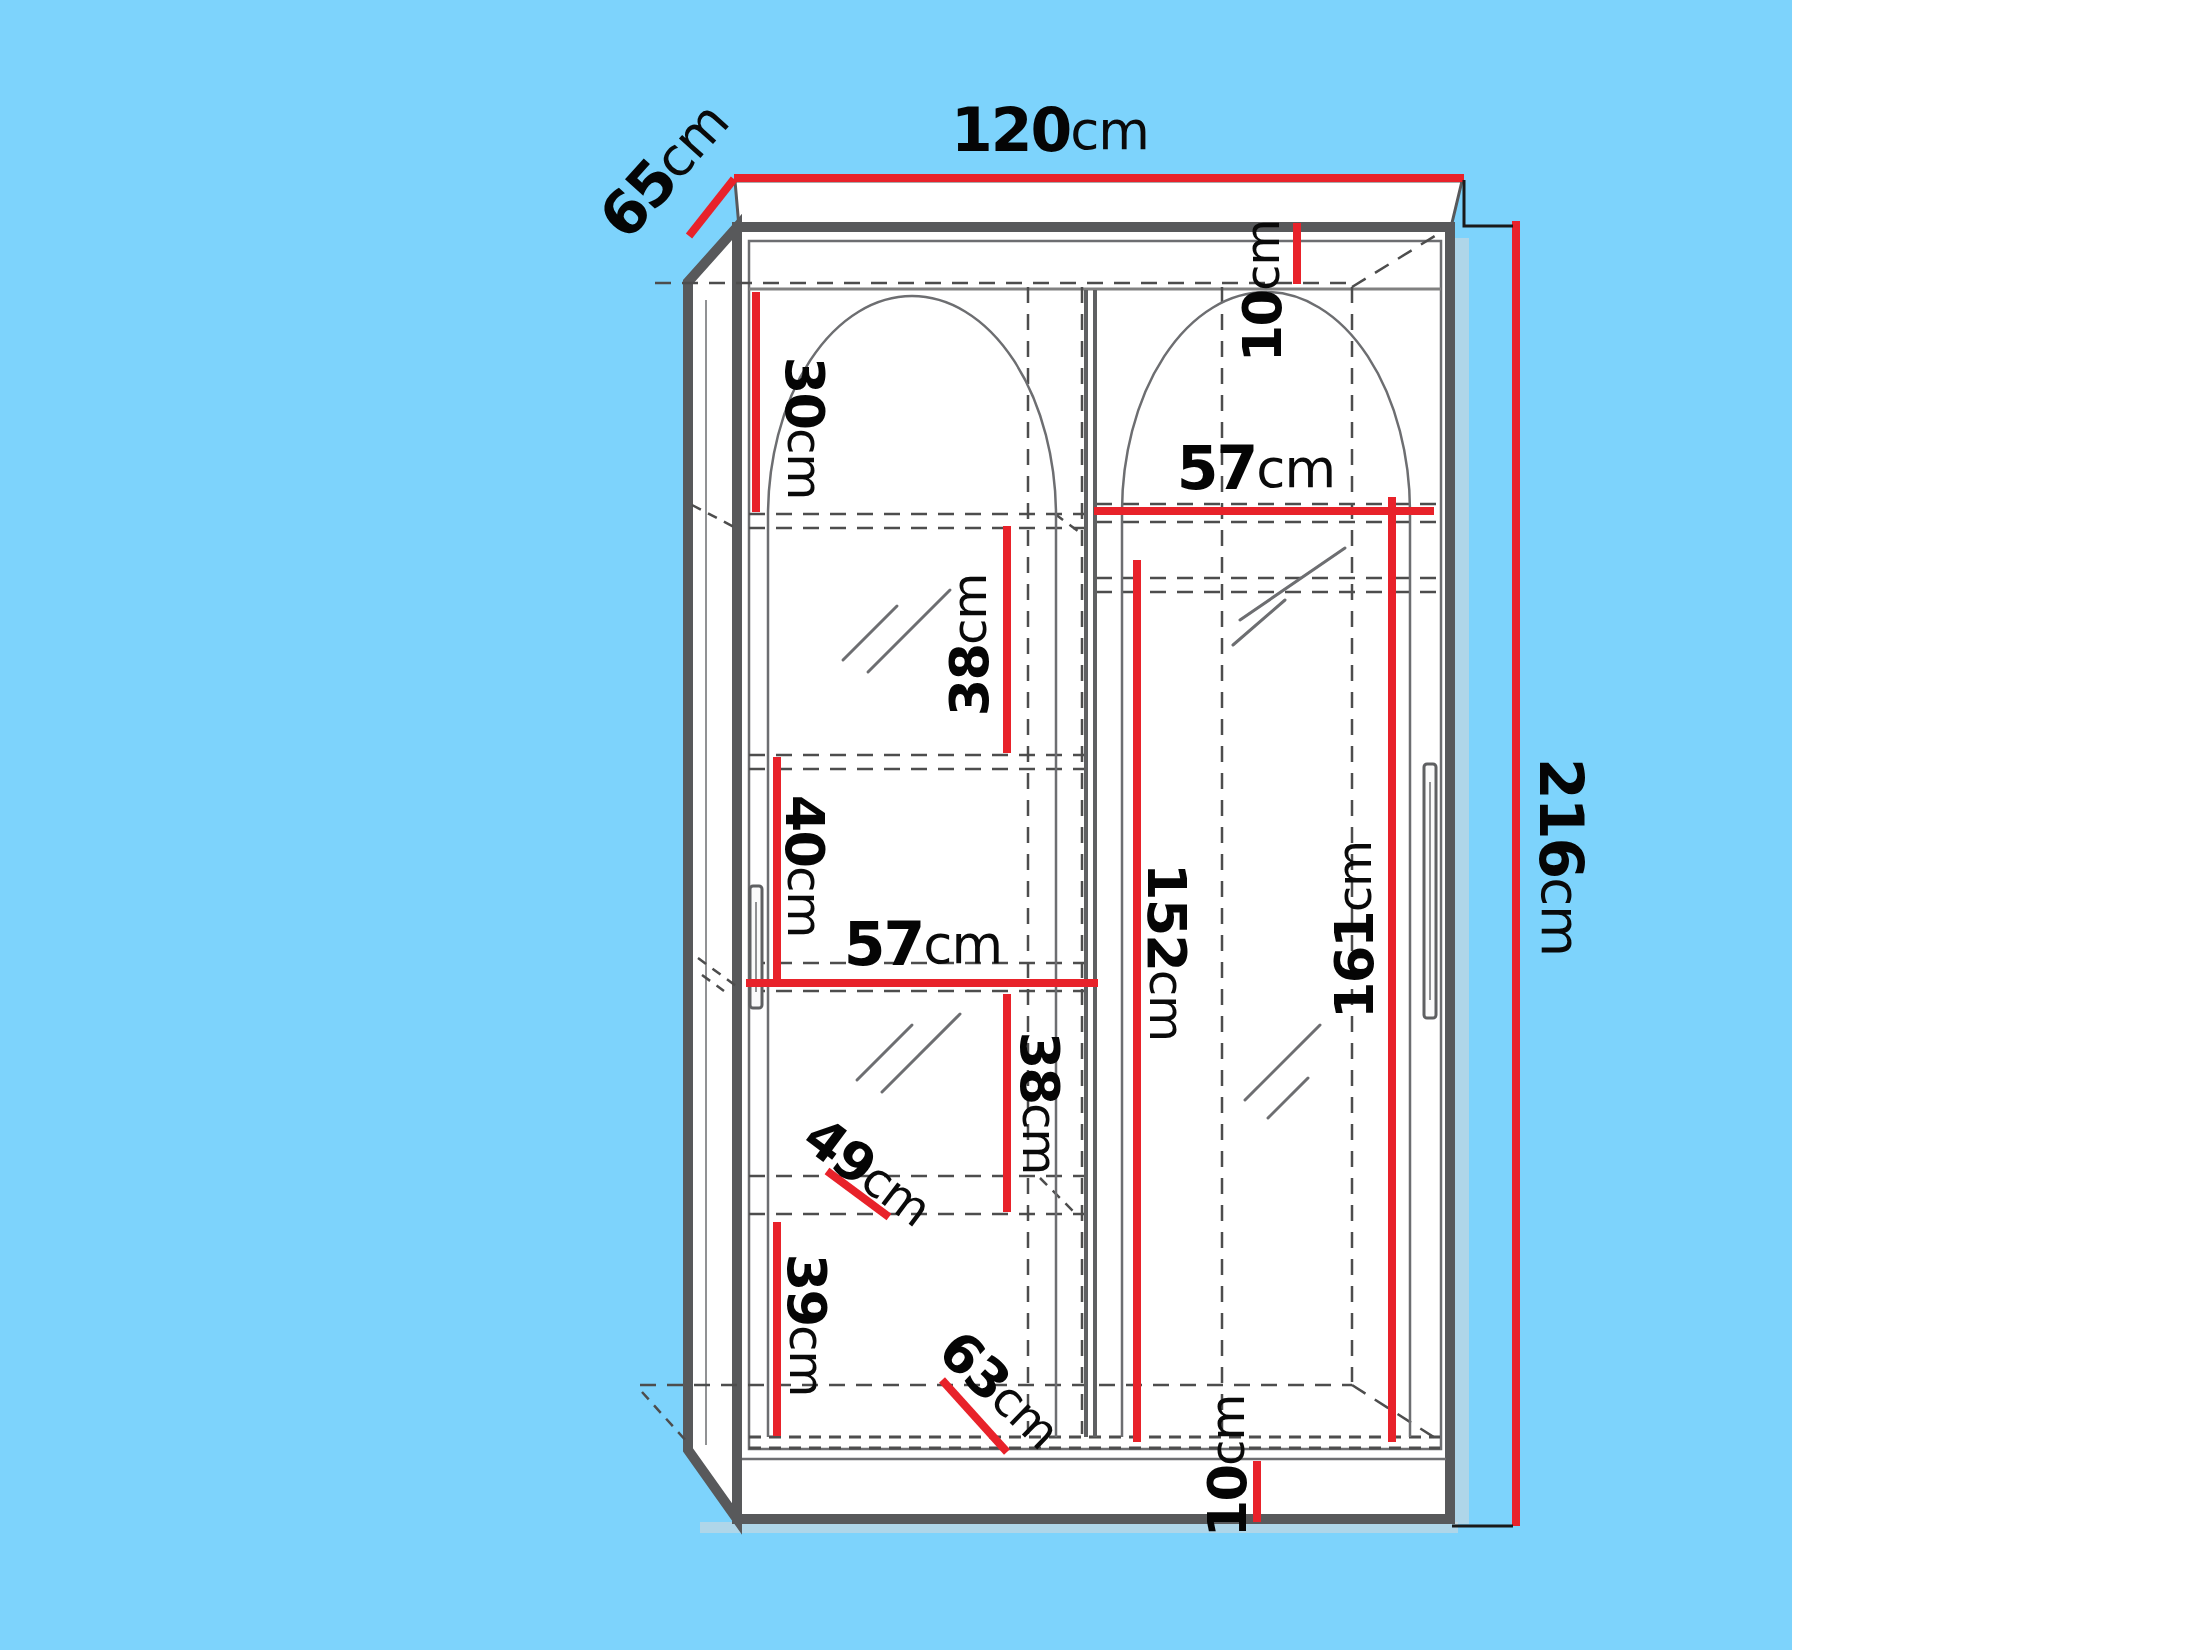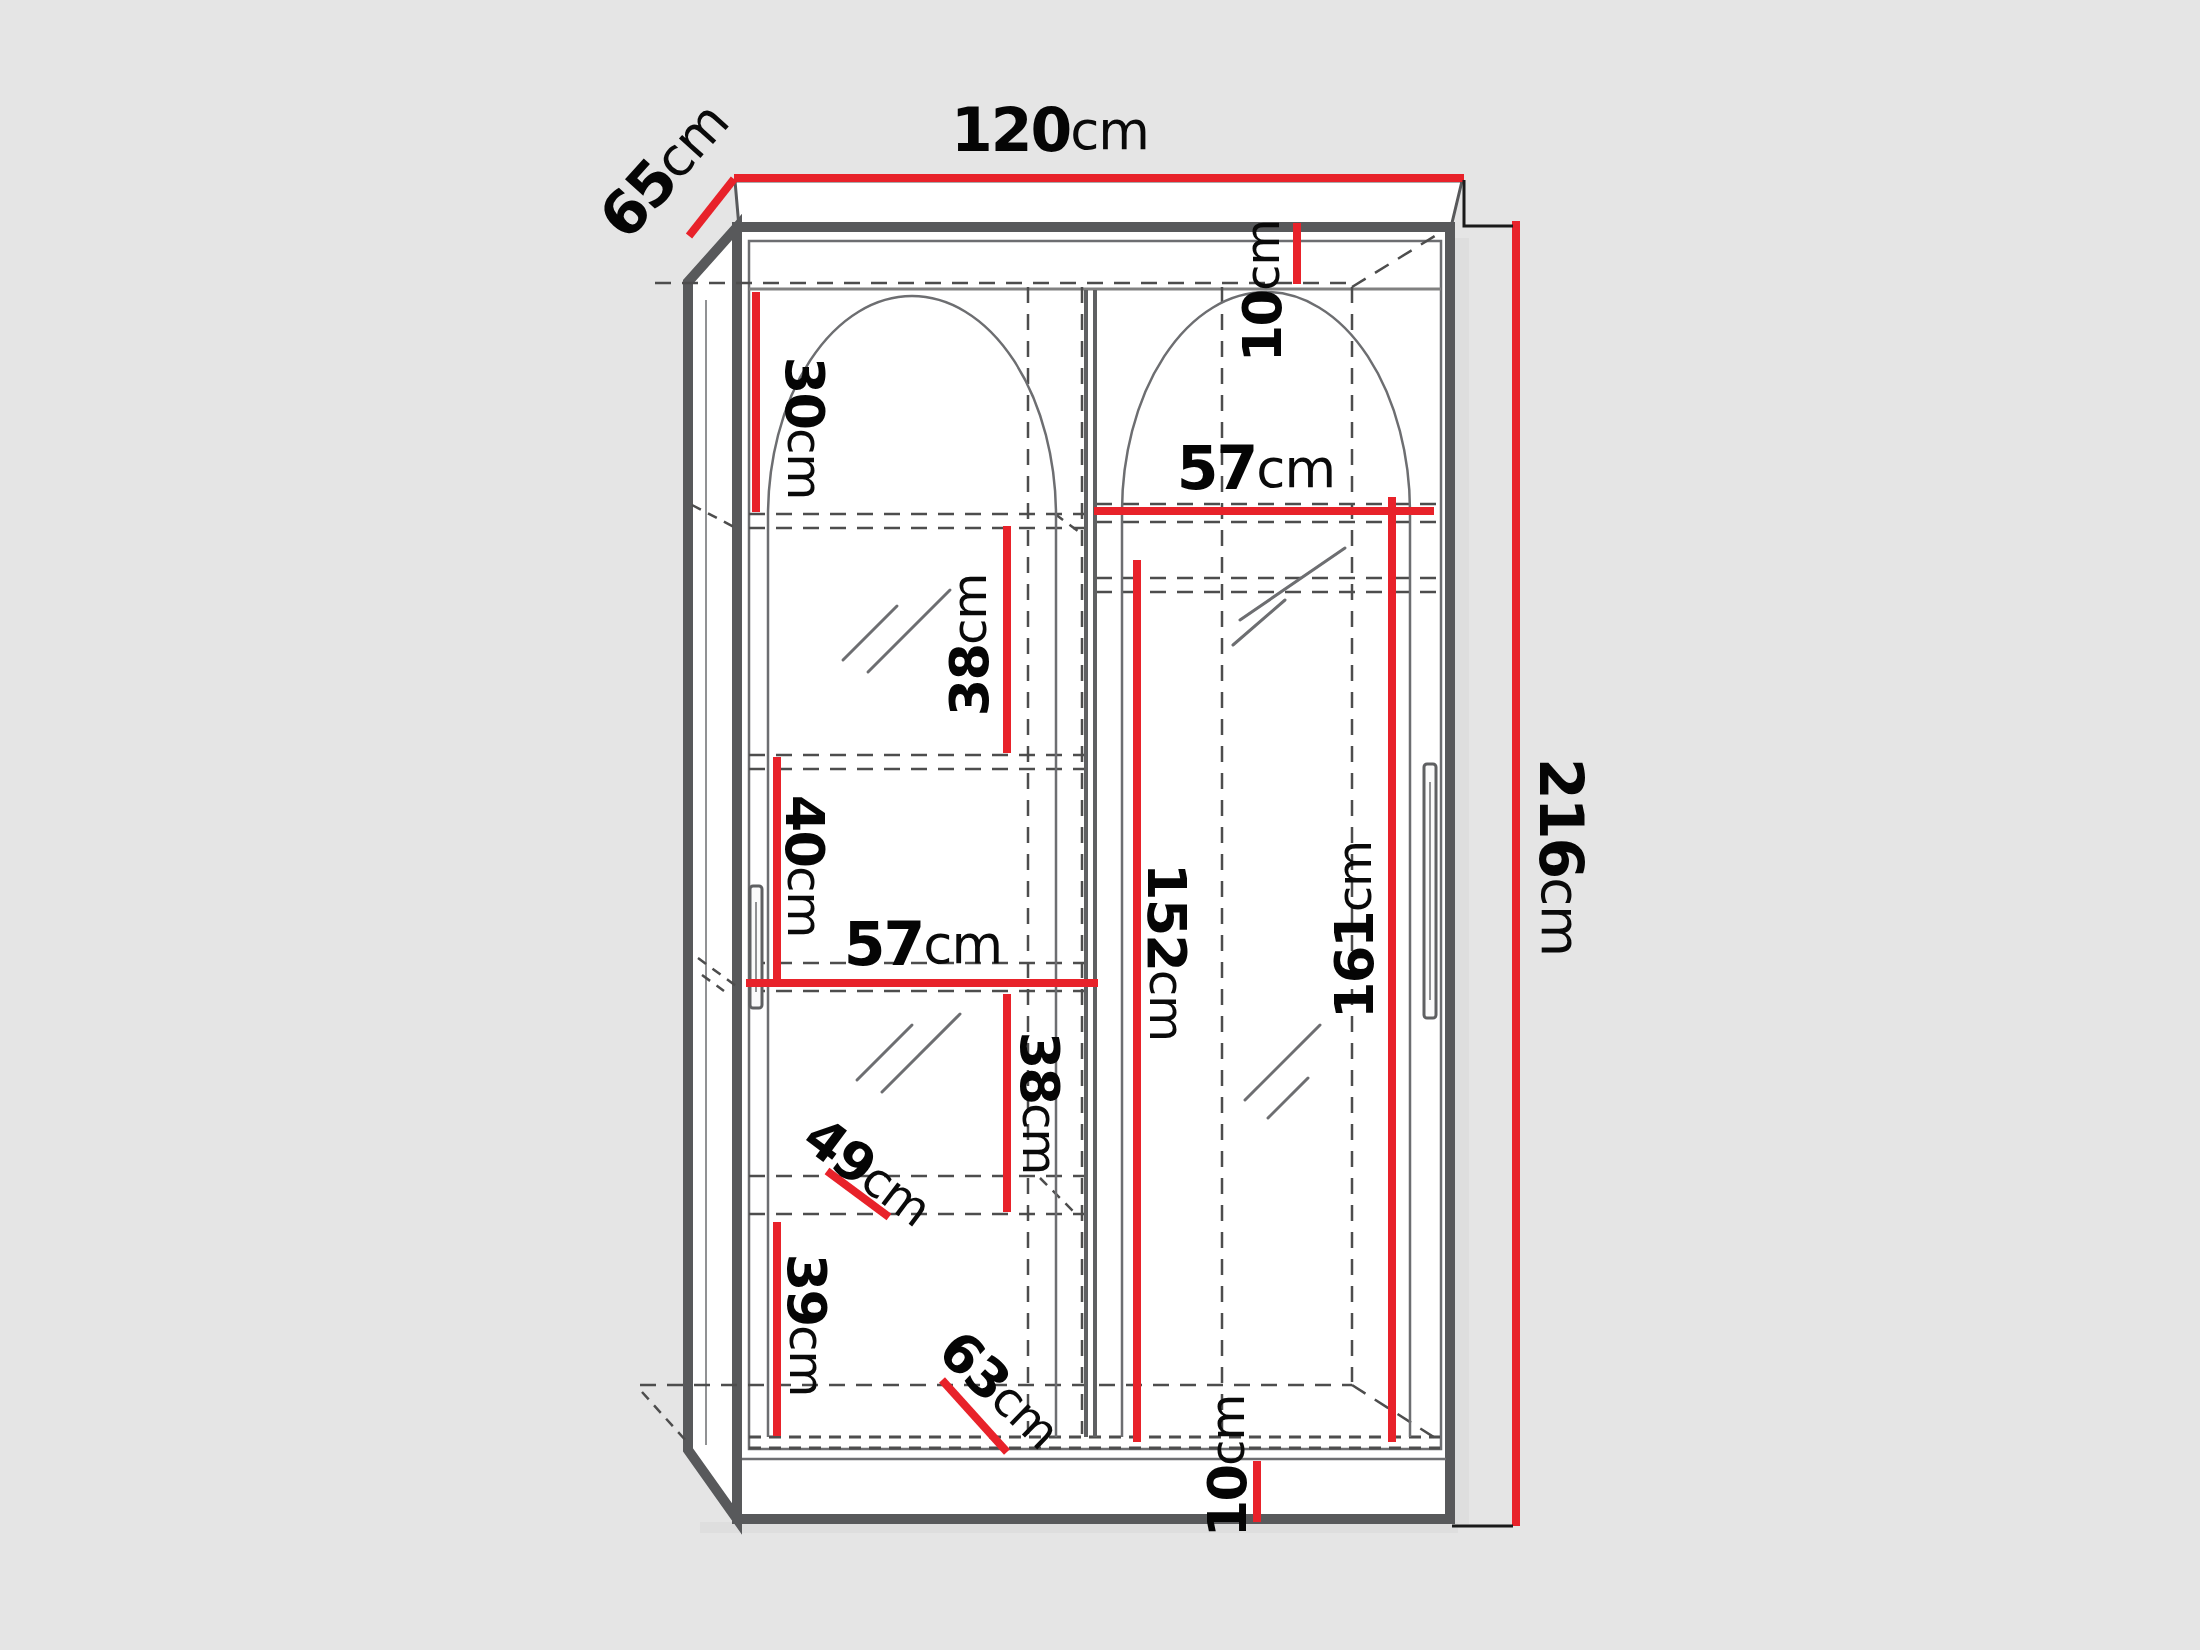--- a/index.html
+++ b/index.html
@@ -1,16 +1,16 @@
 <!DOCTYPE html>
 <html><head>
 <meta charset="utf-8">
 <style>
   html,body{margin:0;padding:0;background:#fff;}
-  .canvas{position:relative;width:2200px;height:1650px;background:#e5e5e5;overflow:hidden;}
+  .canvas{position:relative;width:1792px;height:1650px;background:#7dd3fc;overflow:hidden;}
   svg{position:absolute;left:0;top:0;}
   .num{font-family:"DejaVu Sans",sans-serif;font-weight:700;font-size:54px;letter-spacing:-2px;fill:#050505;}
   .unit{font-family:"DejaVu Sans",sans-serif;font-weight:400;font-size:48px;letter-spacing:-1px;fill:#0a0a0a;}
   .num-lg{font-family:"DejaVu Sans",sans-serif;font-weight:700;font-size:60px;letter-spacing:-2px;fill:#050505;}
   .unit-lg{font-family:"DejaVu Sans",sans-serif;font-weight:400;font-size:53px;letter-spacing:-1px;fill:#0a0a0a;}
   .outline{stroke:#58595b;stroke-width:10;fill:#ffffff;stroke-linejoin:miter;}
   .thin{stroke:#6d6e71;stroke-width:2.5;fill:none;}
   .mid{stroke:#808080;stroke-width:3;fill:none;}
   .divider{stroke:#5f6062;stroke-width:4;fill:none;}
   .dash{stroke:#4d4d4d;stroke-width:2.5;fill:none;stroke-dasharray:16 11;}

